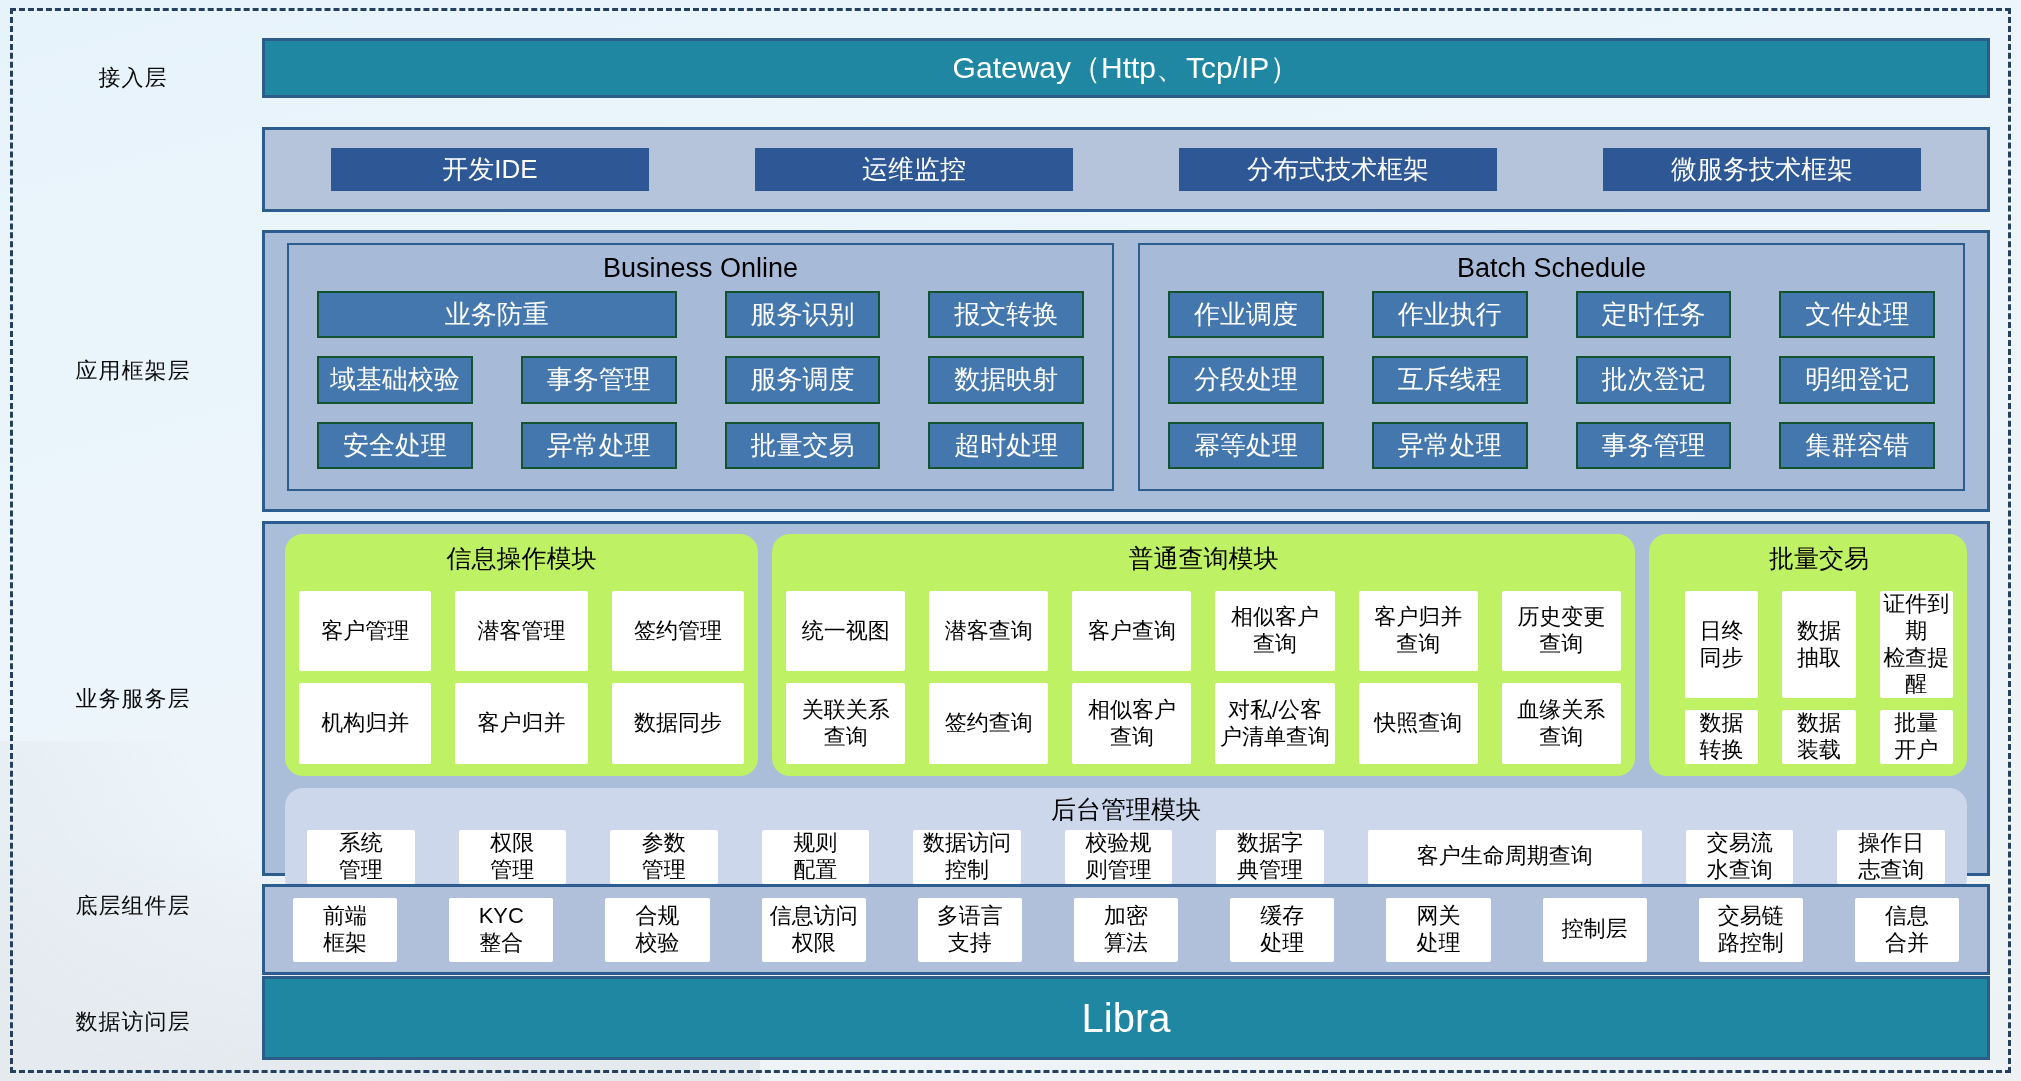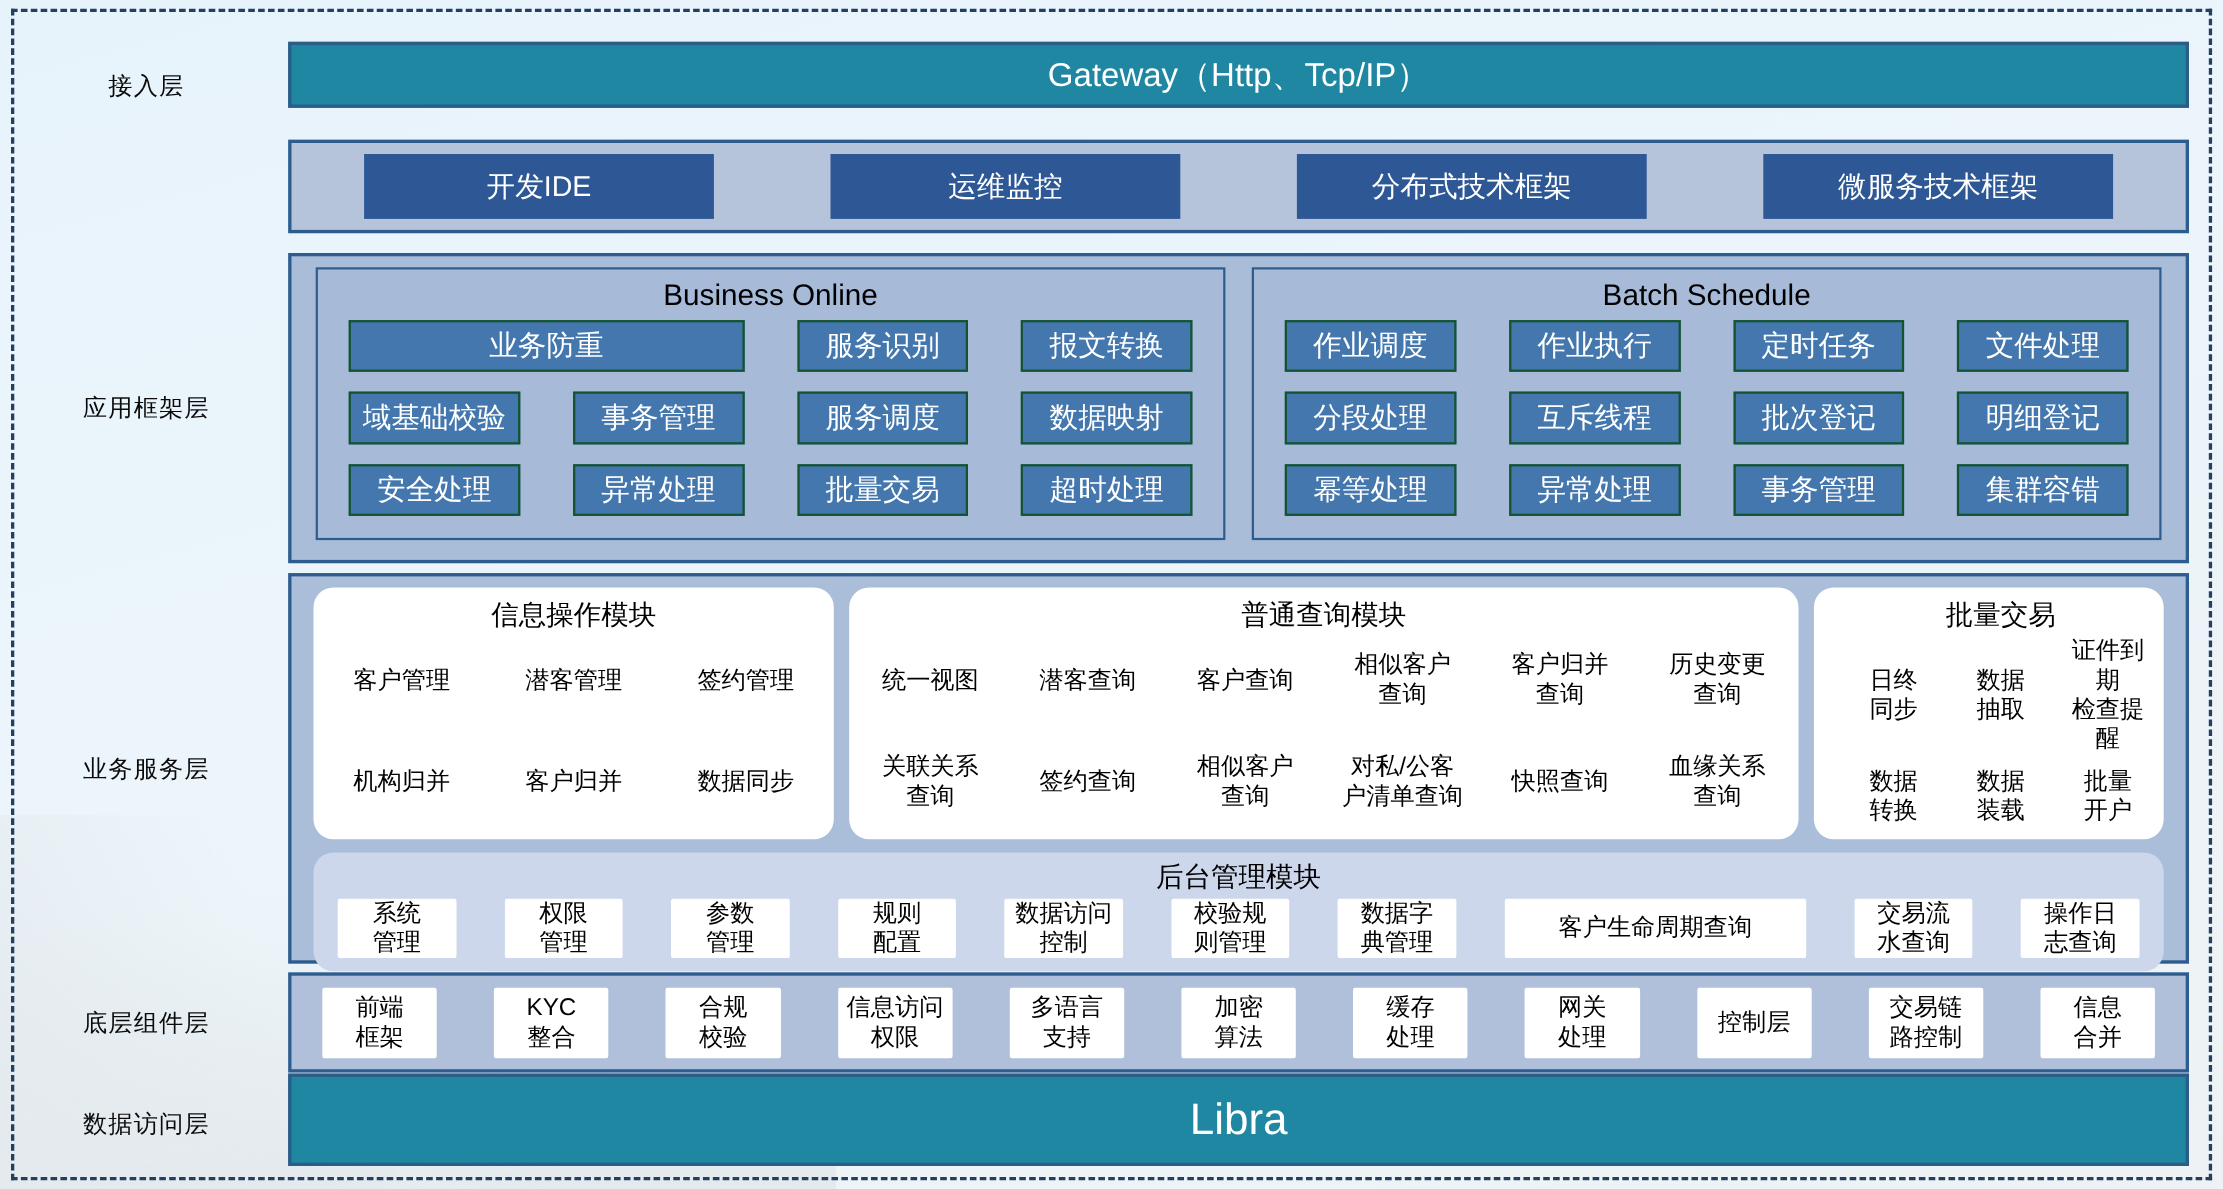--- a/index.html
+++ b/index.html
@@ -39,21 +39,21 @@
     display:flex;align-items:center;justify-content:center;
     color:#ffffff;font-size:30px;
   }
   
   .tech-band{
     background:#b5c4da;border:3px solid #2d5c8e;
     display:flex;align-items:center;justify-content:space-between;
     padding:0 66px;
   }
   .tech-btn{
-    width:318px;height:59px;background:#2d5795;
+    width:318px;height:43px;background:#2d5795;
     display:flex;align-items:center;justify-content:center;
     color:#fff;font-size:26px;
   }
   
   .app-band{
     background:#a9bdd9;border:3px solid #2d5c8e;
     display:flex;gap:24px;padding:10px 22px 18px;
   }
   .app-panel{
     flex:1;border:2px solid #2d5c8e;background:#a7bbd9;
@@ -73,23 +73,23 @@
     color:#fff;font-size:26px;
   }
   .span2{grid-column:span 2;}
   
   .biz-band{
     background:#aabdd9;border:3px solid #2d5c8e;
     display:flex;flex-direction:column;gap:12px;padding:10px 20px 12px;
   }
   .modules-row{display:flex;gap:14px;flex:1;}
   .module{
-    background:#ffffff;border-radius:18px;
+    background:#bef264;border-radius:18px;
     display:flex;flex-direction:column;
-    padding:4px 14px 12px;box-sizing:border-box;
+    padding:4px 14px 12px;box-sizing:border-box;gap:13px;
   }
   .m-info{flex:478;}
   .m-query{flex:896;}
   .m-batch{flex:288;padding-left:36px;}
   .module-title{
     height:40px;display:flex;align-items:center;justify-content:center;
     color:#000;font-size:25px;
   }
   .module-grid{flex:1;display:grid;column-gap:24px;row-gap:12px;}
   .cols3{grid-template-columns:repeat(3,1fr);}
@@ -116,21 +116,21 @@
 </style>
 </head>
 <body>
 
 <div id="canvas">
   <div class="outer-dash"></div>
 
   <div class="gutter-label" style="top:38px;height:80px;">接入层</div>
   <div class="gutter-label" style="top:230px;height:282px;">应用框架层</div>
   <div class="gutter-label" style="top:521px;height:355px;">业务服务层</div>
-  <div class="gutter-label" style="top:884px;height:91px;">底层组件层</div>
+  <div class="gutter-label" style="top:860px;height:91px;">底层组件层</div>
   <div class="gutter-label" style="top:984px;height:76px;">数据访问层</div>
 
   <div class="band bar-teal" style="top:38px;height:60px;">Gateway（Http、Tcp/IP）</div>
 
   <div class="band tech-band" style="top:127px;height:85px;">
     <div class="tech-btn">开发IDE</div>
     <div class="tech-btn">运维监控</div>
     <div class="tech-btn">分布式技术框架</div>
     <div class="tech-btn">微服务技术框架</div>
   </div>

